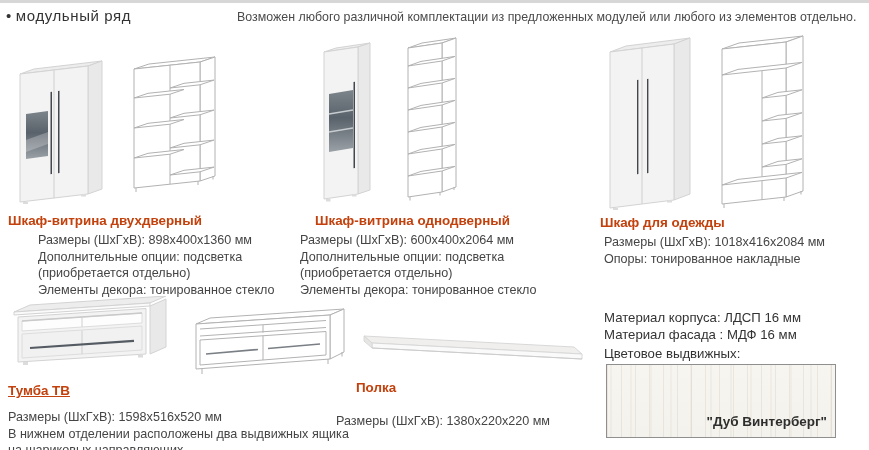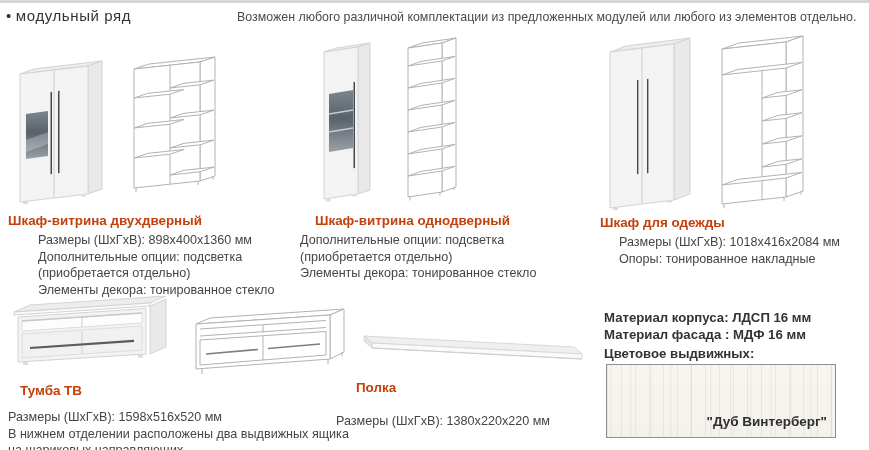--- a/index.html
+++ b/index.html
@@ -12,21 +12,21 @@
   #page-edge{left:0;top:0;width:869px;height:3px;background:#b7b7b7;opacity:.55;}
   
   #hdr{left:6px;top:7px;font-weight:normal;font-size:15px;color:#333;letter-spacing:.6px;text-align:center;}
   #hdr .dot{margin-right:4px;}
   #hdr-note{left:237px;top:10px;font-size:12.4px;color:#4a4a4a;}
   
   .p-title{font-weight:bold;font-size:13.4px;color:#c2410c;}
   .p-specs{font-size:12.6px;line-height:16.6px;color:#454545;}
   .center{text-align:left;}
   
-  .mat{font-weight:bold;font-size:13.2px;color:#333;}
+  .mat{font-weight:normal;font-size:13.2px;color:#333;}
   #swatch{
     left:606px;top:364px;width:230px;height:74px;
     border:1px solid #8f8f8f;box-sizing:border-box;
     background:
       repeating-linear-gradient(90deg, rgba(176,162,142,0.18) 0 1px, rgba(0,0,0,0) 1px 14px),
       repeating-linear-gradient(90deg, rgba(196,186,168,0.12) 3px 5px, rgba(0,0,0,0) 5px 23px),
       linear-gradient(#f7f5f0,#f4f2ec);
   }
   #swatch .lbl{
     position:absolute;right:8px;bottom:8px;
@@ -125,20 +125,21 @@
   <polygon class="wff" points="6,98 40,93 53,88.4 19,93.4"></polygon>
   <polygon class="wff" points="6,120 40,115 53,110.4 19,115.4"></polygon>
   <polygon class="wff" points="6,142 40,137 53,132.4 19,137.4"></polygon>
   <line class="wf" x1="8" y1="163" x2="8" y2="166.5"></line>
   <line class="wf" x1="38" y1="158" x2="38" y2="161.5"></line>
   <line class="wf" x1="52" y1="153" x2="52" y2="156"></line>
 </svg>
 
 <div class="abs p-title" style="left:300px;top:213px;margin-left:15px;">Шкаф-витрина однодверный</div>
 <div class="abs p-specs" style="left:300px;top:232px;">
+  <div>Размеры (ШхГхВ): 600x400x2064 мм</div>
   <div>Дополнительные опции: подсветка</div>
   <div>(приобретается отдельно)</div>
   <div>Элементы декора: тонированное стекло</div>
 </div>
 
 <svg class="abs" style="left:604px;top:34px;" width="98" height="176" viewBox="0 0 98 176">
   <polygon class="ph-top" points="6,18 70,10 86,4 22,12"></polygon>
   <polygon class="ph-side" points="70,10 86,4 86,160 70,166"></polygon>
   <polygon class="ph-front" points="6,18 70,10 70,166 6,174"></polygon>
   <line class="ph-line" x1="38" y1="14" x2="38" y2="170"></line>
@@ -158,21 +159,21 @@
   <polygon class="wff" points="46,88 70,85.4 86,79.8 62,82.4"></polygon>
   <polygon class="wff" points="46,111 70,108.4 86,102.8 62,105.4"></polygon>
   <polygon class="wff" points="46,134 70,131.4 86,125.8 62,128.4"></polygon>
   <polygon class="wff" points="6,152 70,145 86,139.4 22,146.4"></polygon>
   <line class="wf" x1="8" y1="171" x2="8" y2="175"></line>
   <line class="wf" x1="68" y1="164" x2="68" y2="168"></line>
   <line class="wf" x1="85" y1="158" x2="85" y2="161.5"></line>
 </svg>
 
 <div class="abs p-title center" style="left:600px;top:215px;width:265px;">Шкаф для одежды</div>
-<div class="abs p-specs" style="left:604px;top:234px;margin-left:15px;">
+<div class="abs p-specs" style="left:604px;top:234px;">
   <div>Размеры (ШхГхВ): 1018x416x2084 мм</div>
   <div>Опоры: тонированное накладные</div>
 </div>
 
 <svg class="abs" style="left:10px;top:296px;" width="172" height="76" viewBox="0 0 172 76">
   <polygon class="ph-top" points="4,16 140,7 156,0 20,9"></polygon>
   <polygon fill="#fafafa" stroke="#d3d3d3" points="4,16 140,7 140,10 4,19"></polygon>
   <polygon class="ph-side" points="140,10 156,3 156,51 140,58"></polygon>
   <polygon class="ph-front" points="8,21 136,12.5 136,58 8,66"></polygon>
   <polygon fill="#fdfdfd" stroke="#dddddd" points="12,25 132,17 132,27 12,35"></polygon>
@@ -194,21 +195,21 @@
   <line class="wf" x1="73" y1="21" x2="73" y2="28.7"></line>
   <polygon class="wf" points="10,36 136,27.5 136,51 10,61"></polygon>
   <line class="wf" x1="73" y1="31.7" x2="73" y2="56"></line>
   <line x1="16" y1="50" x2="68" y2="45.5" stroke="#7a7f85" stroke-width="1.6"></line>
   <line x1="78" y1="44.5" x2="130" y2="40" stroke="#7a7f85" stroke-width="1.6"></line>
   <line class="wf" x1="12" y1="65" x2="12" y2="70"></line>
   <line class="wf" x1="138" y1="55" x2="138" y2="60"></line>
   <line class="wf" x1="152" y1="48" x2="152" y2="52.5"></line>
 </svg>
 
-<div class="abs p-title" style="left:20px;top:383px;">Тумба ТВ</div>
+<div class="abs p-title" style="left:8px;top:383px;text-decoration:underline;">Тумба ТВ</div>
 <div class="abs p-specs" style="left:8px;top:401px;margin-top:8px;">
   <div>Размеры (ШхГхВ): 1598x516x520 мм</div>
   <div>В нижнем отделении расположены два выдвижных ящика</div>
   <div>на шариковых направляющих.</div>
 </div>
 
 <svg class="abs" style="left:356px;top:330px;" width="232" height="38" viewBox="0 0 232 38">
   <polygon fill="#f0efed" stroke="#d8d8d8" points="8,6 218,17 226,24 16,13"></polygon>
   <polygon fill="#fafafa" stroke="#d8d8d8" points="16,13 226,24 226,29 16,18"></polygon>
   <polygon fill="#e6e6e4" stroke="#d8d8d8" points="8,6 16,13 16,18 8,11"></polygon>

